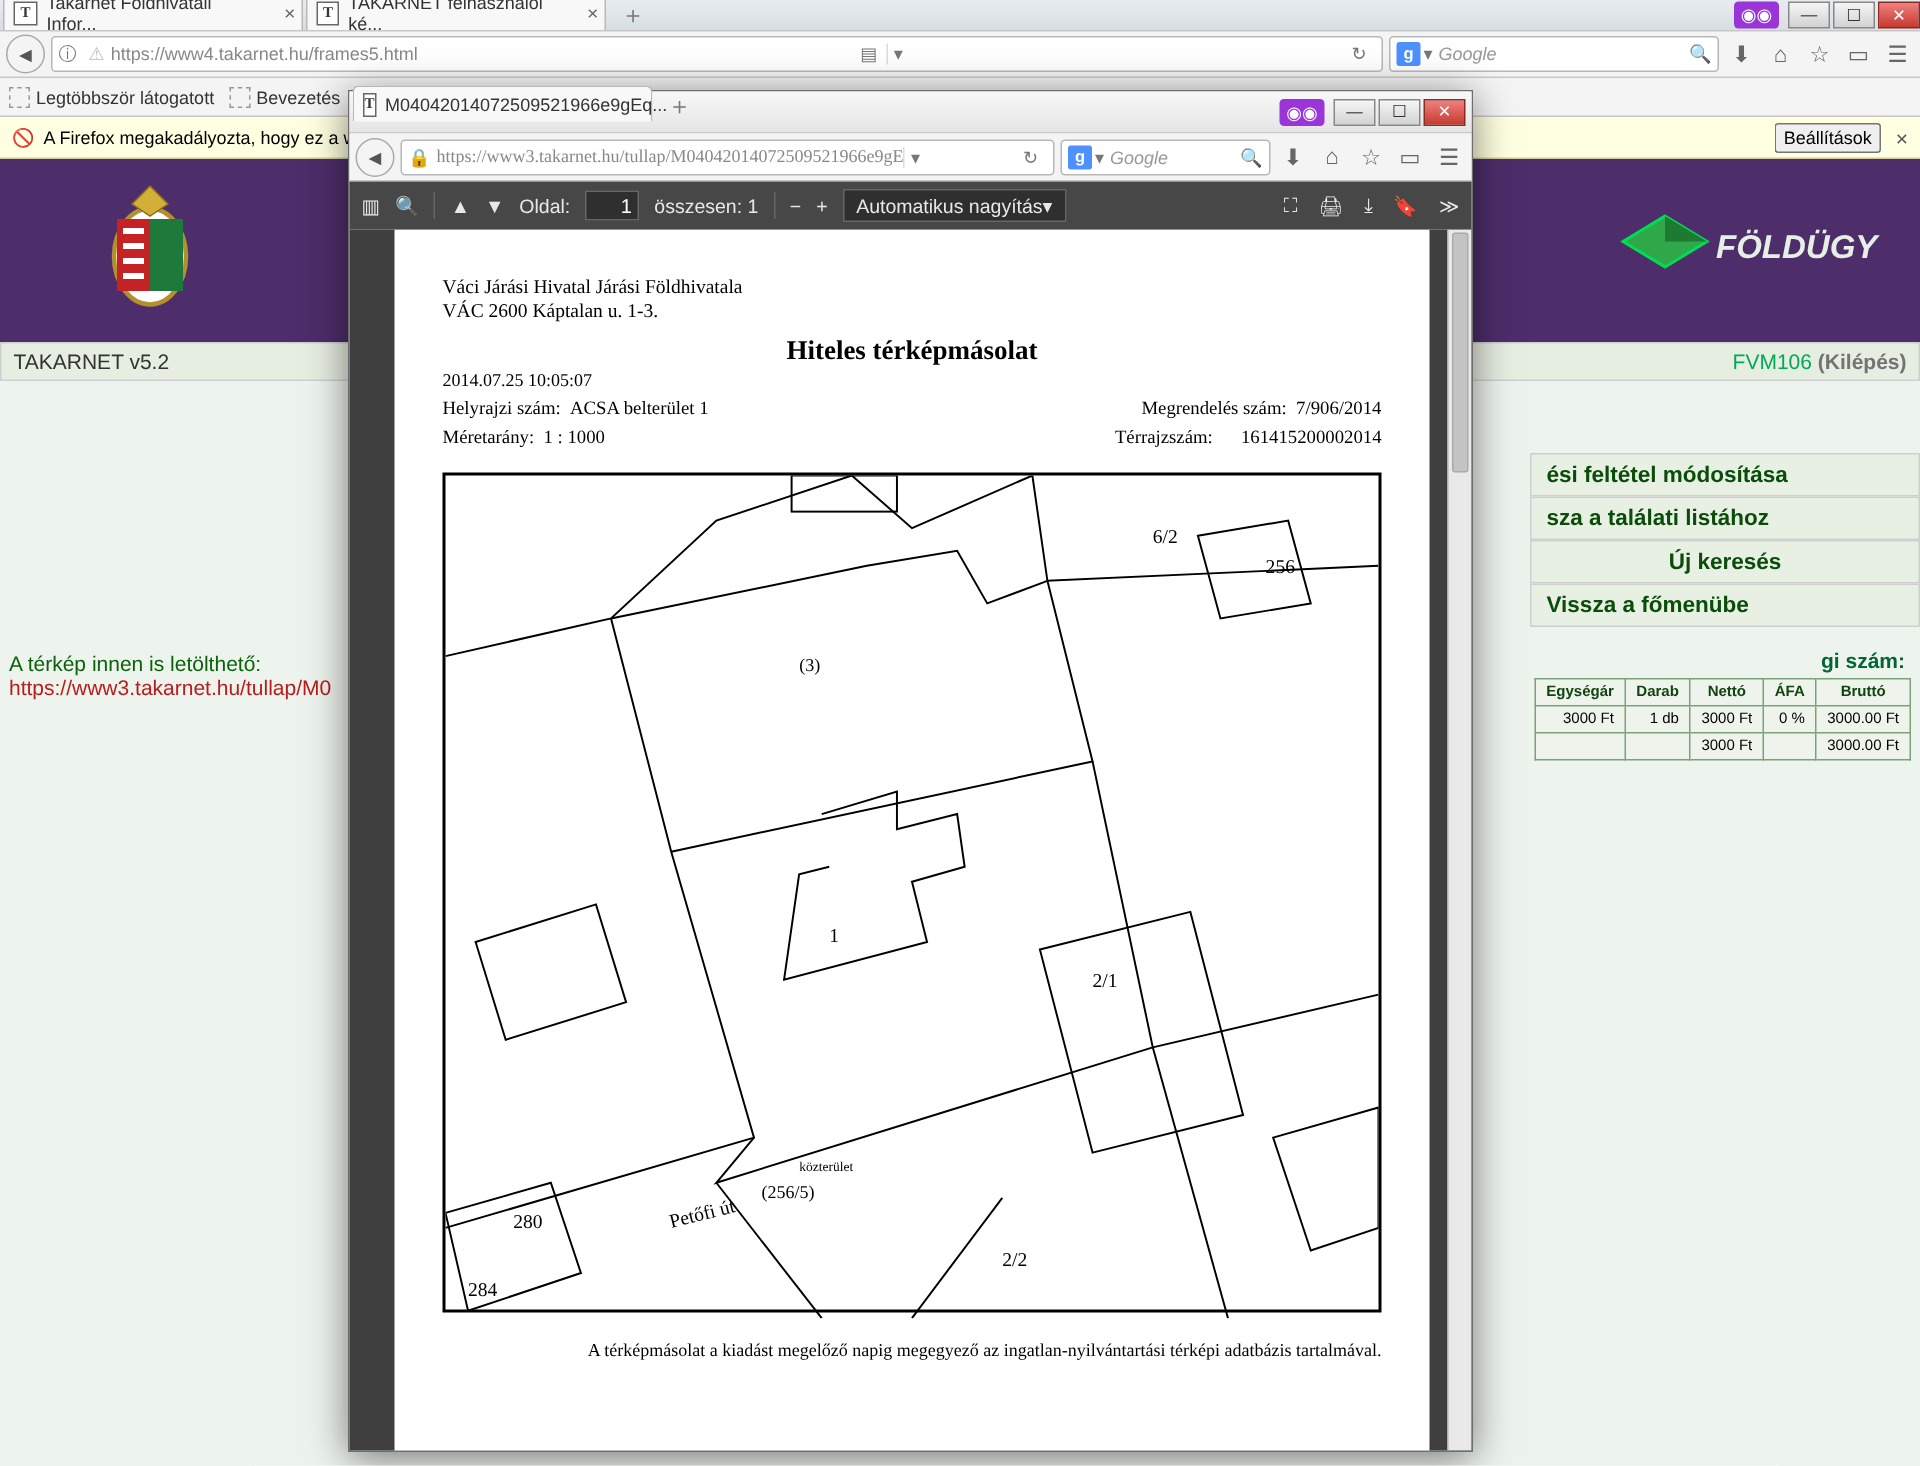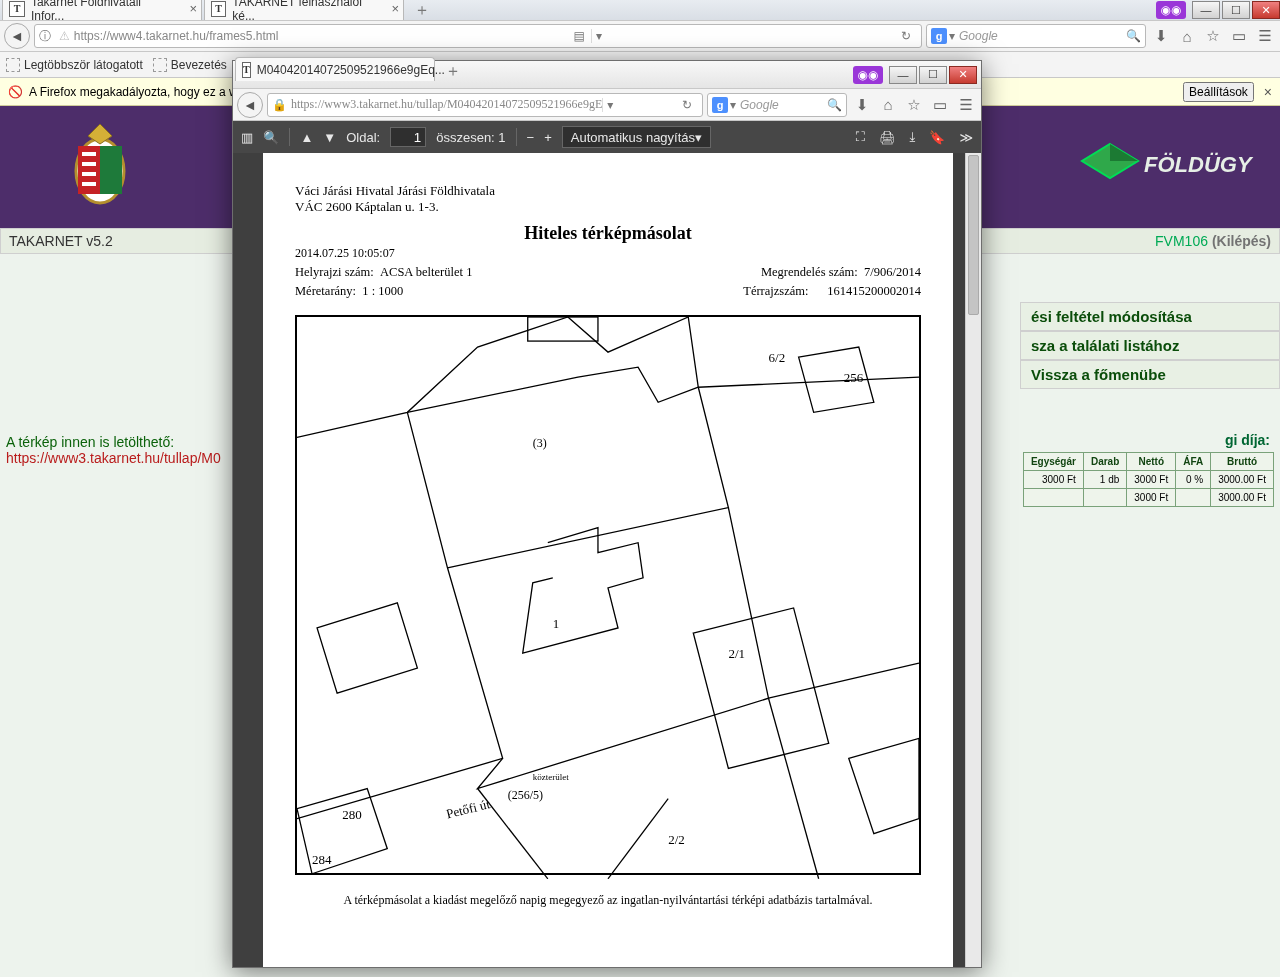--- a/index.html
+++ b/index.html
@@ -74,21 +74,21 @@
   .pdf-viewport { flex:1; background:#3f3f3f; overflow:hidden; position:relative; }
   .pdf-page { position:absolute; left:30px; top:0; width:690px; height:900px; background:#fff; padding:30px 32px 20px 32px; font-family:"Times New Roman",serif; font-size:13px; color:#000; }
   .pdf-scroll { position:absolute; right:0; top:0; bottom:0; width:16px; background:#e9e9e9; border-left:1px solid #ccc; }
   .pdf-scroll .thumb { position:absolute; left:2px; right:2px; top:2px; height:160px; background:#c4c4c4; border:1px solid #aaa; border-radius:2px; }
 
   .pdf-page h2 { text-align:center; font-size:18px; font-weight:bold; margin:8px 0 2px; }
   .pdf-page .ts { text-align:left; font-size:12px; }
   .meta { display:flex; justify-content:space-between; font-size:12.5px; margin-top:4px; }
   .mapbox { border:2px solid #000; margin-top:16px; height:560px; position:relative; background:#fff; }
   .mapbox svg { position:absolute; inset:0; }
-  .footer-note { text-align:center; font-size:12px; margin-top:18px; }
+  .footer-note { text-align:right; font-size:12px; margin-top:18px; }
 
   .ico { display:inline-block; }
 </style>
 </head>
 <body>
 
 <div class="outer-titlebar">
   <div class="tab">
     <span class="favicon">T</span>
     <span>Takarnet Földhivatali Infor...</span>
@@ -173,29 +173,30 @@
     <span>TAKARNET v5.2</span>
     <span class="r">
       <span>FVM106</span>
       <b>(Kilépés)</b>
     </span>
   </div>
 
   <div class="side-links">
     <div class="row" style="text-align:left;">ési feltétel módosítása</div>
     <div class="row">sza a találati listához</div>
+    <div class="row" style="text-align:center;">Új keresés</div>
     <div class="row">Vissza a főmenübe</div>
   </div>
 
   <div class="download-text">
     <div>A térkép innen is letölthető:</div>
     <a href="#">https://www3.takarnet.hu/tullap/M0</a>
   </div>
 
-  <div class="fee-label">gi díja:</div>
+  <div class="fee-label">gi szám:</div>
   <table class="fee-table">
     <tbody>
         <tr>
       <th>Egységár</th>
       <th>Darab</th>
       <th>Nettó</th>
       <th>ÁFA</th>
       <th>Bruttó</th>
     </tr>
     <tr>

